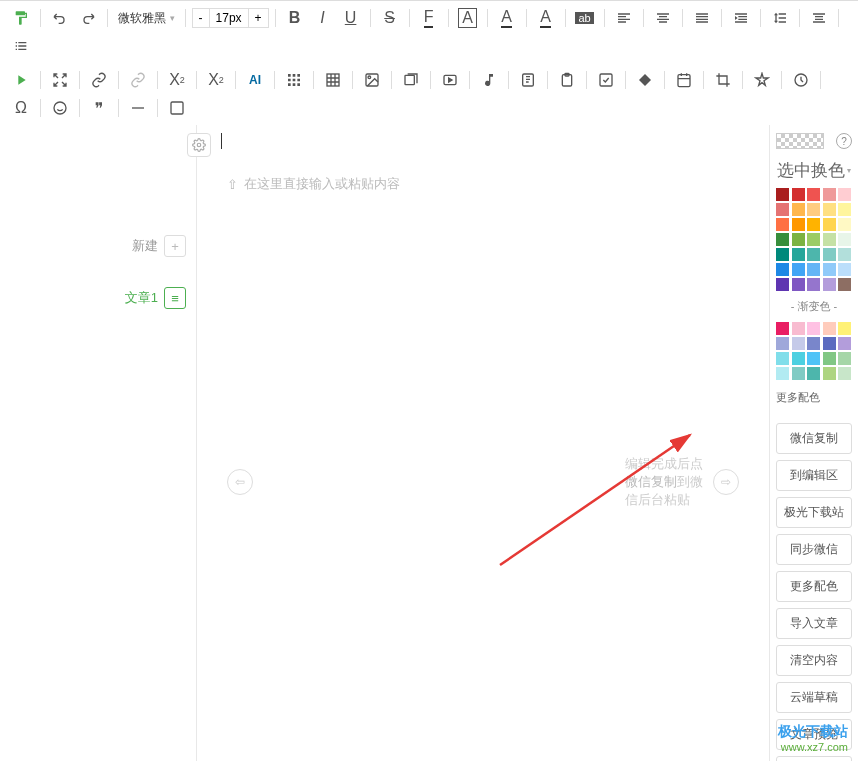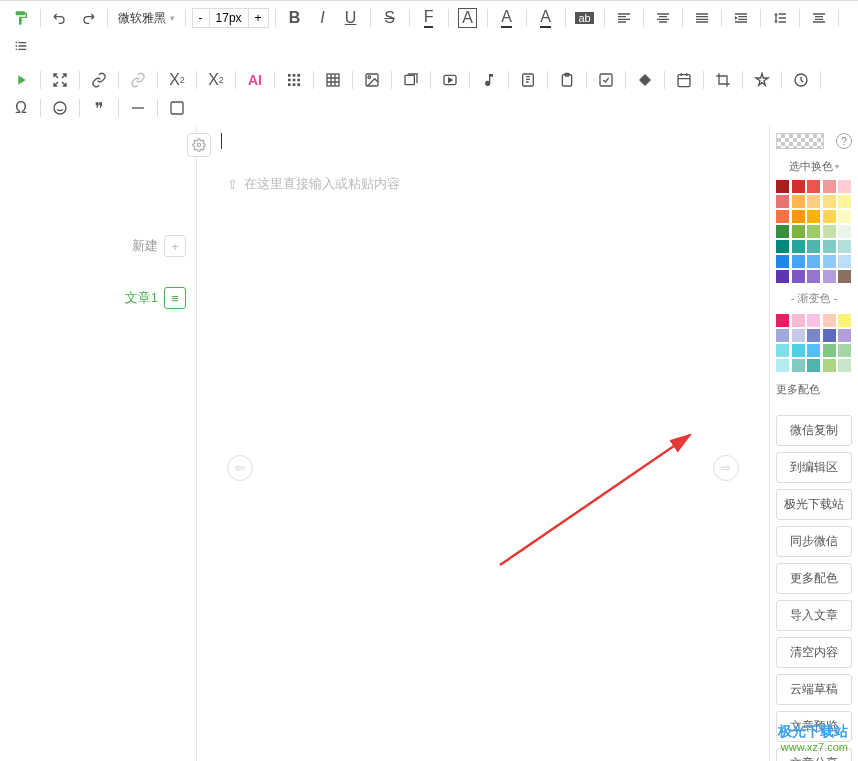--- a/index.html
+++ b/index.html
@@ -9,21 +9,21 @@
 .toolbar-row { display: flex; align-items: center; padding: 4px 8px; gap: 2px; flex-wrap: wrap; }
 .toolbar-row > * { flex-shrink: 0; }
 .tb-icon { width: 26px; height: 26px; display: flex; align-items: center; justify-content: center; cursor: pointer; color: #555; }
 .tb-icon svg { width: 16px; height: 16px; }
 .tb-sep { width: 1px; height: 18px; background: #ddd; margin: 0 4px; }
 .tb-select { font-size: 12px; padding: 2px 4px; color: #333; display: flex; align-items: center; gap: 4px; cursor: pointer; }
 .tb-select::after { content: "▾"; font-size: 9px; color: #aaa; }
 .font-size-box { display: flex; align-items: center; border: 1px solid #ddd; font-size: 12px; }
 .font-size-box span { padding: 2px 6px; cursor: pointer; }
 .font-size-box .val { border-left: 1px solid #ddd; border-right: 1px solid #ddd; }
-.ai-icon { color: #ec4899; font-weight: bold; font-size: 14px; }
+.ai-icon { color: #0369a1; font-weight: bold; font-size: 12px; }
 .green-icon { color: #4caf50; }
 
 .main-area { display: flex; height: calc(100% - 72px); }
 .left-sidebar { width: 196px; padding-top: 110px; display: flex; flex-direction: column; align-items: flex-end; gap: 30px; }
 .sidebar-item { display: flex; align-items: center; gap: 6px; font-size: 13px; color: #999; cursor: pointer; padding-right: 10px; }
 .sidebar-item.active { color: #4caf50; }
 .sidebar-item .icon-box { width: 22px; height: 22px; border: 1px solid #ddd; border-radius: 3px; display: flex; align-items: center; justify-content: center; font-size: 13px; color: #bbb; }
 .sidebar-item.active .icon-box { border-color: #4caf50; color: #4caf50; }
 
 .editor-area { flex: 1; border-left: 1px solid #e8e8e8; border-right: 1px solid #e8e8e8; position: relative; padding: 10px 20px; }
@@ -32,21 +32,21 @@
 .placeholder-hint { position: absolute; left: 30px; top: 50px; font-size: 13px; color: #bbb; display: flex; align-items: center; gap: 6px; }
 .center-hints { position: absolute; top: 330px; left: 0; right: 0; display: flex; justify-content: space-between; padding: 0 30px; color: #ccc; font-size: 13px; }
 .center-hints .hint-box { display: flex; align-items: center; gap: 10px; }
 .center-hints strong { color: #bbb; font-weight: 500; }
 .arrow-circle { width: 26px; height: 26px; border: 1px solid #ddd; border-radius: 50%; display: flex; align-items: center; justify-content: center; color: #ccc; font-size: 12px; }
 
 .right-panel { width: 88px; padding: 8px 6px; display: flex; flex-direction: column; gap: 6px; }
 .color-header { display: flex; justify-content: space-between; align-items: center; margin-bottom: 4px; }
 .checker { width: 48px; height: 16px; background: repeating-conic-gradient(#ccc 0% 25%, #fff 0% 50%) 0 0 / 8px 8px; border: 1px solid #ccc; }
 .help-circle { width: 16px; height: 16px; border: 1px solid #aaa; border-radius: 50%; display: flex; align-items: center; justify-content: center; font-size: 10px; color: #888; cursor: pointer; }
-.color-label { font-size: 11px; color: #666; text-align: left; display: flex; align-items: center; justify-content: center; gap: 2px; }
+.color-label { font-size: 17px; color: #666; text-align: left; display: flex; align-items: center; justify-content: center; gap: 2px; }
 .color-label::after { content: "▾"; font-size: 8px; color: #aaa; }
 .color-grid { display: grid; grid-template-columns: repeat(5, 1fr); gap: 2px; }
 .color-swatch { width: 13px; height: 13px; cursor: pointer; }
 .more-colors { font-size: 11px; color: #666; text-align: left; padding: 4px 0; cursor: pointer; }
 .section-label { font-size: 11px; color: #888; text-align: center; padding: 2px 0; }
 
 .action-btn { border: 1px solid #ddd; border-radius: 3px; padding: 6px 4px; font-size: 12px; color: #555; text-align: center; cursor: pointer; background: #fff; }
 
 .arrow-annotation { position: absolute; top: 425px; left: 490px; pointer-events: none; }
 .arrow-annotation svg { overflow: visible; }
@@ -335,20 +335,25 @@
     <div class="cursor-line"></div>
     <div class="placeholder-hint">
       <span>⇧</span>
       <span>在这里直接输入或粘贴内容</span>
     </div>
     <div class="center-hints">
       <div class="hint-box">
         <div class="arrow-circle">⇦</div>
       </div>
       <div class="hint-box">
+        <div style="text-align:left">
+          <div>编辑完成后点</div>
+          <div><strong>微信复制</strong><span>到微</span></div>
+          <div>信后台粘贴</div>
+        </div>
         <div class="arrow-circle">⇨</div>
       </div>
     </div>
   </div>
 
   <div class="right-panel">
     <div class="color-header">
       <div class="checker"></div>
       <div class="help-circle">?</div>
     </div>

